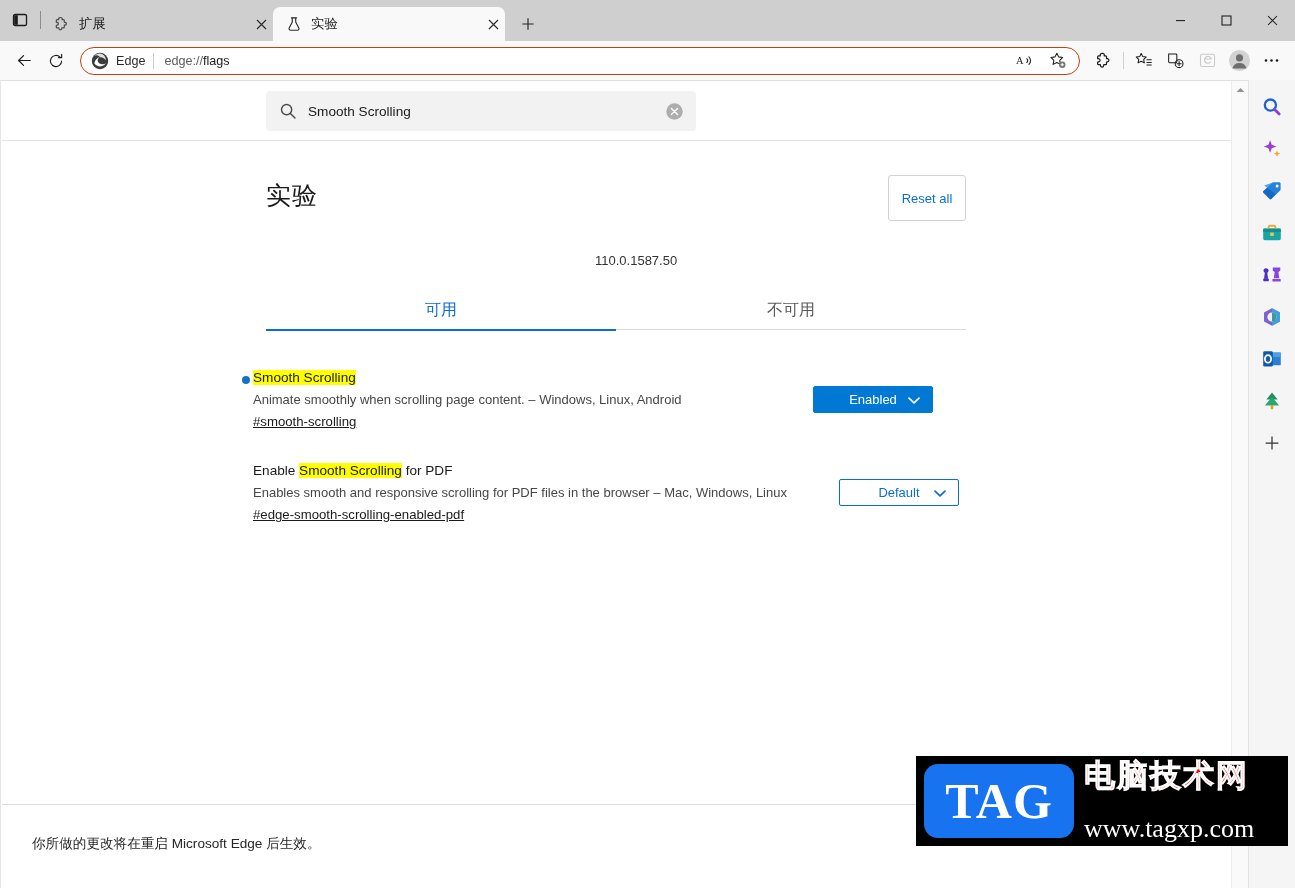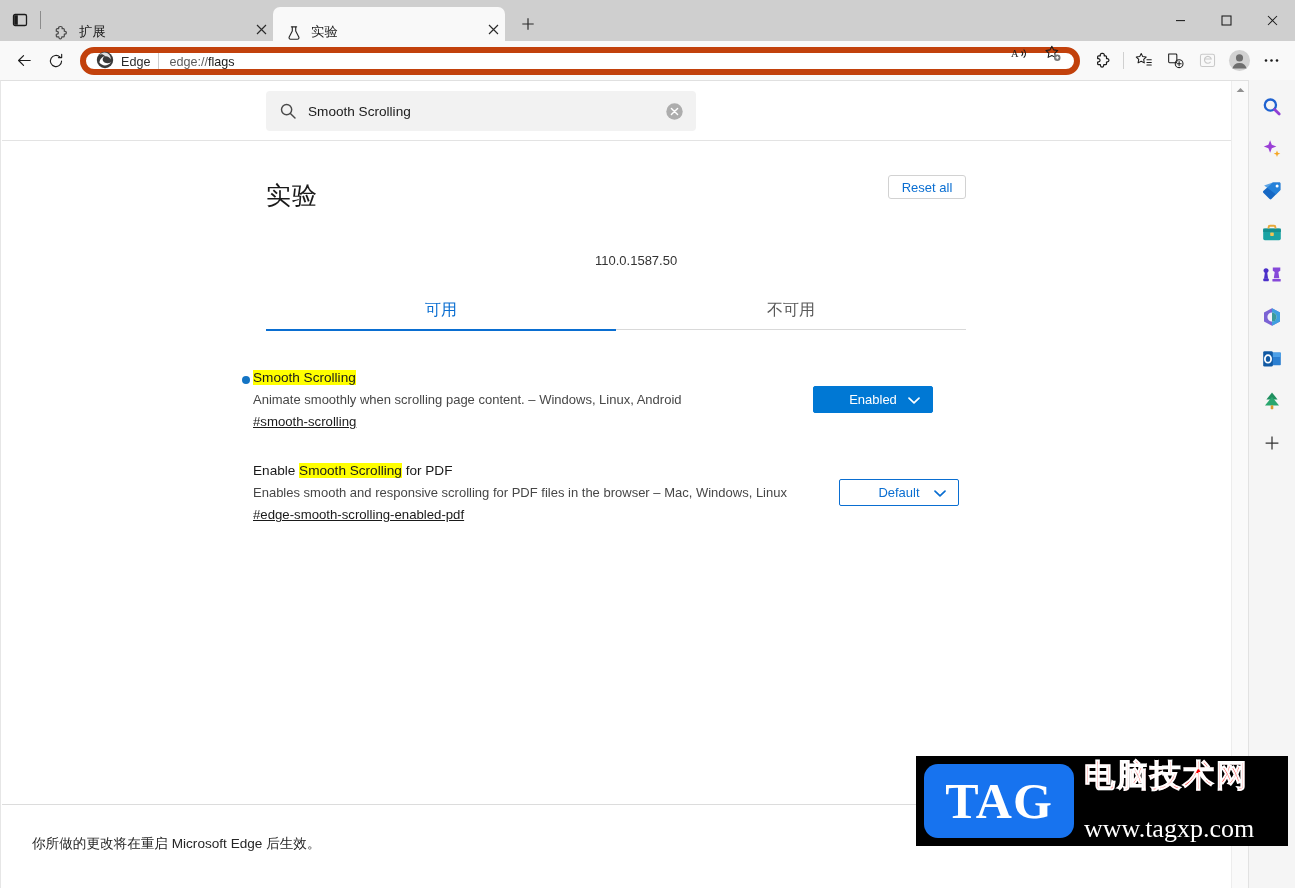--- a/index.html
+++ b/index.html
@@ -18,21 +18,21 @@
     background: #cfcfcf; display: flex; align-items: flex-end;
   }
   .tab-sys-btn {
     width: 40px; height: 40px; display: flex; align-items: center; justify-content: center;
     margin-bottom: 1px;
   }
   .tab-sys-sep {
     width: 1px; height: 18px; background: #8c8c8c; margin-bottom: 12px;
   }
   .tab {
-    position: relative; height: 34px; display: flex; align-items: flex-end;
+    position: relative; height: 34px; display: flex; align-items: center;
     border-radius: 7px 7px 0 0; padding: 0 0 0 12px; margin-bottom: 0;
     font-size: 13.2px; color: #1b1b1b;
   }
   .tab.inactive { width: 232px; background: transparent; }
   .tab.active { width: 232px; background: #f9f9f9; }
   .tab-favicon {
     width: 17px; height: 17px; flex: 0 0 17px; display: flex; align-items: center; justify-content: center;
     margin-right: 9px;
   }
   .tab-title {
@@ -55,22 +55,22 @@
   
   .toolbar {
     position: absolute; top: 41px; left: 0; width: 1295px; height: 39px;
     background: #f9f9f9; display: flex; align-items: center; padding: 0 8px;
   }
   .tb-btn {
     width: 32px; height: 30px; border-radius: 5px;
     display: flex; align-items: center; justify-content: center; flex: 0 0 auto;
   }
   .omnibox {
-    flex: 1 1 auto; height: 28px; background: #ffffff; border: 6px solid #c2410c;
-    border-radius: 14px; margin: 0 8px; display: flex; align-items: flex-end;
+    flex: 1 1 auto; height: 28px; background: #ffffff; border: 1px solid #c2410c;
+    border-radius: 14px; margin: 0 8px; display: flex; align-items: center;
     padding: 0 6px 0 10px; min-width: 0;
   }
   .edge-logo { width: 18px; height: 18px; flex: 0 0 18px; margin-right: 7px; }
   .omni-brand { font-size: 12.6px; color: #2b2b2b; margin-right: 8px; white-space: nowrap; }
   .omni-div { width: 1px; height: 16px; background: #cdcdcd; margin-right: 10px; flex: 0 0 1px; }
   .omni-url { font-size: 12.6px; color: #5c5c5c; white-space: nowrap; }
   .omni-url b { color: #1b1b1b; font-weight: 400; }
   .omni-actions { margin-left: auto; display: flex; align-items: center; }
   .tb-right { display: flex; align-items: center; }
   .tb-sep { width: 1px; height: 17px; background: #d0d0d0; margin: 0 3px; }
@@ -91,21 +91,21 @@
     background: #f2f2f2; border-radius: 4px; display: flex; align-items: center;
     padding: 0 12px 0 13px;
   }
   .search-icon { width: 18px; height: 18px; flex: 0 0 18px; margin-right: 11px; }
   .search-input {
     flex: 1 1 auto; border: none; outline: none; background: transparent;
     font-family: "Liberation Sans", sans-serif; font-size: 13.6px; color: #1a1a1a;
   }
   .search-clear { width: 19px; height: 19px; flex: 0 0 19px; }
   .reset-btn {
-    position: absolute; left: 887px; top: 94px; width: 78px; height: 24px;
+    position: absolute; left: 887px; top: 94px; width: 78px; height: 46px;
     border: 1px solid #d2d2d2; border-radius: 3px; background: #ffffff;
     color: #0a6ed1; font-size: 13px; font-family: "Liberation Sans", sans-serif;
     display: flex; align-items: center; justify-content: center;
   }
 
   .title-row { position: absolute; left: 265px; top: 98px; display: flex; align-items: baseline; }
   .flags-title { font-size: 25px; color: #1a1a1a; font-weight: 400; letter-spacing: 1px; }
   .version { position: absolute; left: 594px; top: 172px; font-size: 13px; color: #333; }
 
   .tabs-row {

